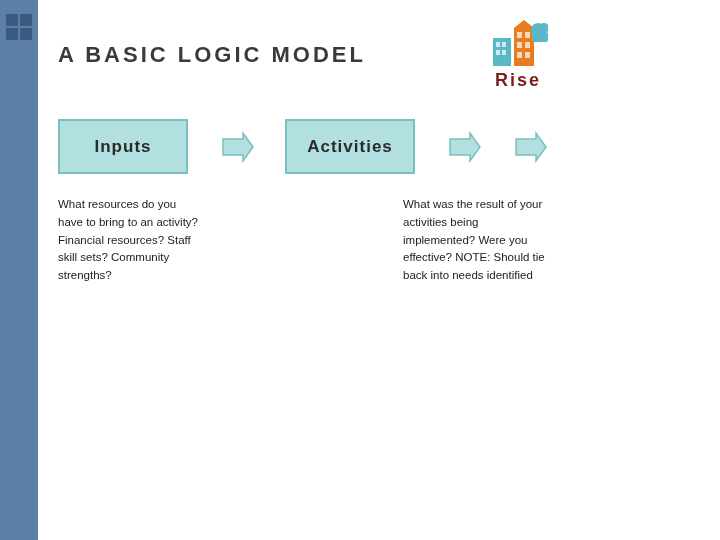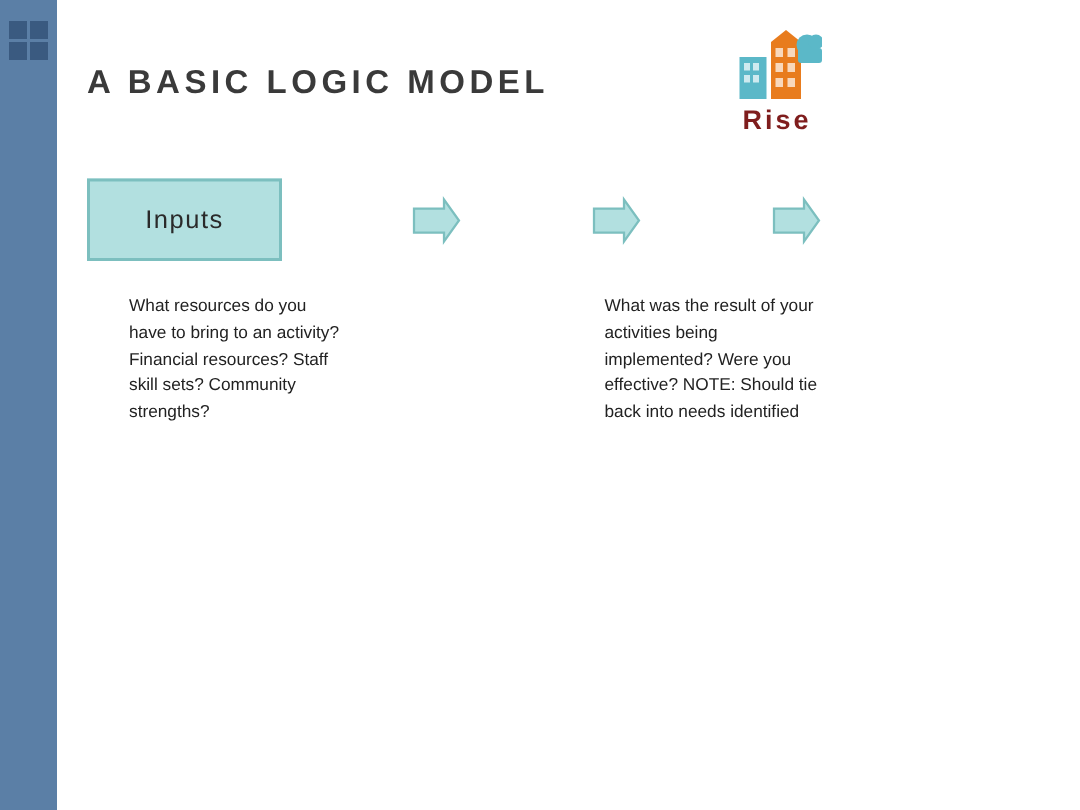--- a/index.html
+++ b/index.html
@@ -77,21 +77,21 @@
 
     .flow-box {
       width: 130px;
       height: 55px;
       border: 2px solid #7cbfbf;
       background: #b2e0e0;
       display: flex;
       align-items: center;
       justify-content: center;
       font-size: 17px;
-      font-weight: normal;
+      font-weight: bold;
       color: #2a2a2a;
       letter-spacing: 1px;
     }
 
     .arrow {
       display: flex;
       align-items: center;
       justify-content: center;
       flex-shrink: 0;
     }
@@ -99,21 +99,20 @@
     
     .desc-row {
       display: flex;
       gap: 0;
       justify-content: space-between;
     }
 
     .desc-col {
       width: 145px;
       flex-shrink: 0;
-      margin-left: 28px;
     }
 
     .desc-col p {
       font-size: 11.5px;
       color: #222;
       line-height: 1.55;
     }
 
     
     .deco-squares {
@@ -216,20 +215,23 @@
       <div class="flow-box">
         <span>Inputs</span>
       </div>
 
       <div class="arrow">
         <svg class="arrow-svg" viewBox="0 0 36 36" xmlns="http://www.w3.org/2000/svg">
           <polygon points="4,10 24,10 24,4 34,18 24,32 24,26 4,26" fill="#b2e0e0" stroke="#7cbfbf" stroke-width="1.5"></polygon>
         </svg>
       </div>
 
+      <div class="flow-box">
+        <span>Activities</span>
+      </div>
 
       <div class="arrow">
         <svg class="arrow-svg" viewBox="0 0 36 36" xmlns="http://www.w3.org/2000/svg">
           <polygon points="4,10 24,10 24,4 34,18 24,32 24,26 4,26" fill="#b2e0e0" stroke="#7cbfbf" stroke-width="1.5"></polygon>
         </svg>
       </div>
 
 
       <div class="arrow">
         <svg class="arrow-svg" viewBox="0 0 36 36" xmlns="http://www.w3.org/2000/svg">

